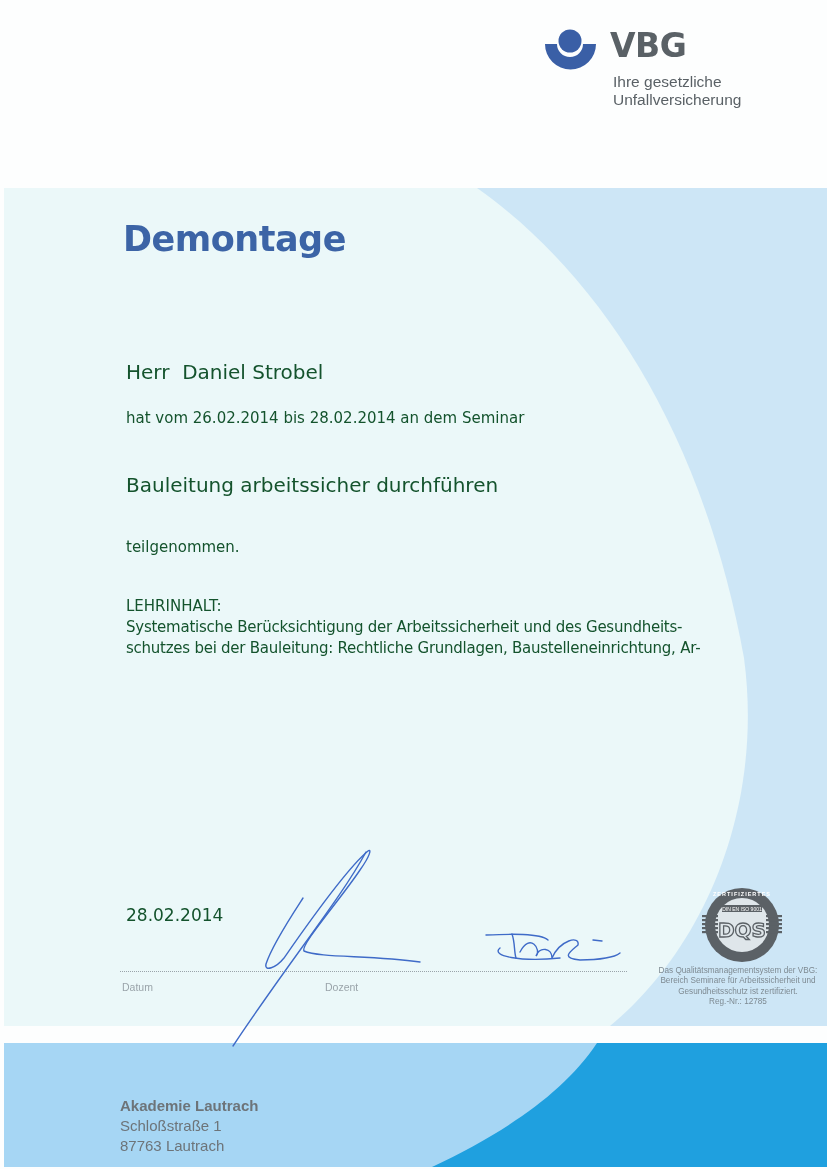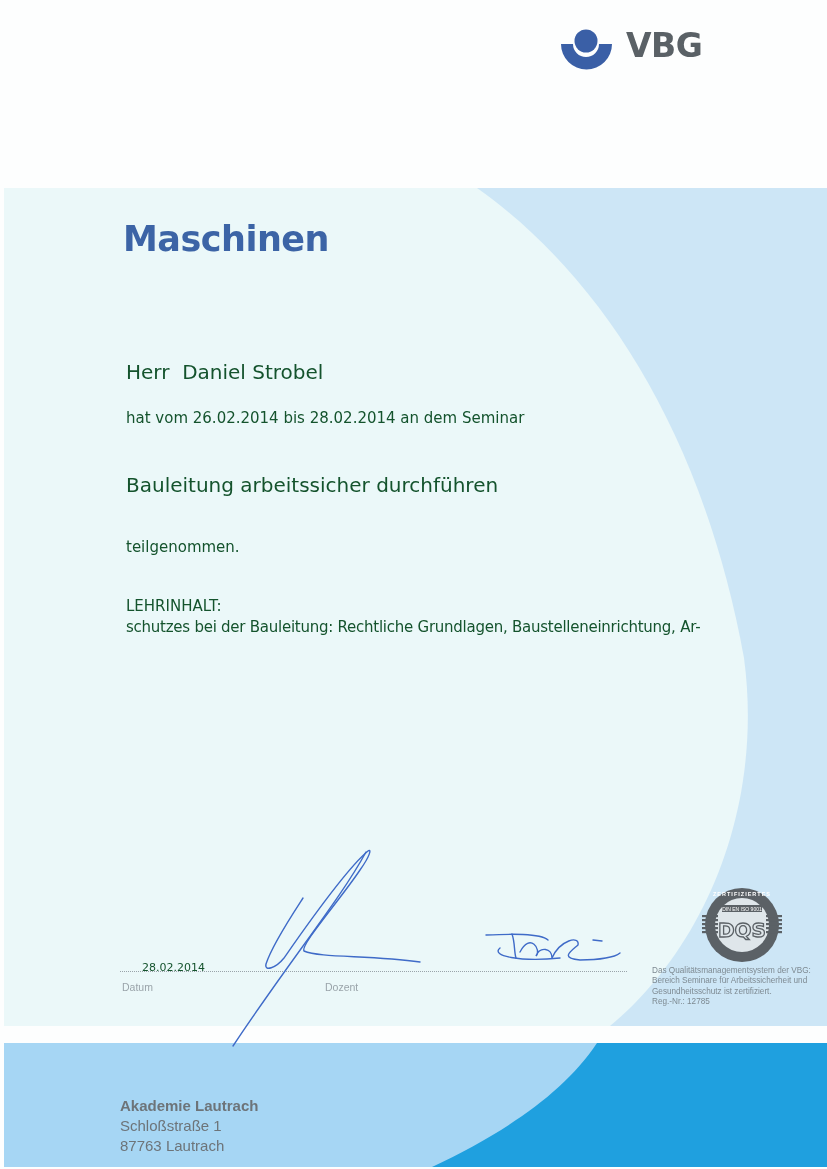--- a/index.html
+++ b/index.html
@@ -4,21 +4,21 @@
   <style>
     html, body { margin: 0; padding: 0; }
     body {
       width: 827px; height: 1169px; position: relative; overflow: hidden;
       background: #fdfefe;
       font-family: "DejaVu Sans", sans-serif;
     }
     .abs { position: absolute; }
 
     
-    .logo { left: 559px; top: 22px; width: 230px; height: 100px; }
+    .logo { left: 543px; top: 22px; width: 230px; height: 100px; }
     .logo-mark { left: 0; top: 5px; width: 60px; height: 50px; }
     .logo-vbg {
       left: 67px; top: 6px; font-family: "DejaVu Sans", sans-serif; font-weight: bold;
       font-size: 33px; color: #5a6166; letter-spacing: -0.5px; line-height: 36px;
     }
     .logo-sub {
       left: 70px; top: 51px; font-family: "Liberation Sans", sans-serif;
       font-size: 15.5px; line-height: 18px; color: #5a6166;
     }
 
@@ -32,67 +32,72 @@
     }
     .text { font-family: "DejaVu Sans", sans-serif; color: #14532d; }
     .name { left: 126px; top: 360px; font-size: 20px; }
     .dates { left: 126px; top: 409px; font-size: 15px; }
     .seminar { left: 126px; top: 473px; font-size: 20px; }
     .participated { left: 126px; top: 538px; font-size: 15px; }
     .content-head { left: 126px; top: 597px; font-size: 15px; }
     .content-body { left: 126px; top: 617px; width: 580px; font-size: 15px; line-height: 20.5px; letter-spacing: -0.25px; }
     .content-body span { display: block; white-space: nowrap; }
 
-    .date-value { left: 126px; top: 961px; font-size: 11px; margin-left: 16px; }
+    .date-value { left: 126px; top: 905px; font-size: 17px; }
     .sig-line { left: 120px; top: 971px; width: 507px; border-top: 1.5px dotted #9aa4aa; }
     .sig-label { font-family: "Liberation Sans", sans-serif; font-size: 10.5px; color: #9aa4aa; top: 981px; }
     .label-datum { left: 122px; }
     .label-dozent { left: 293px; margin-left: 32px; }
 
     .signatures { left: 0; top: 0; width: 827px; height: 1169px; pointer-events: none; }
 
     .dqs { left: 700px; top: 885px; width: 84px; height: 80px; }
     .dqs-text {
-      left: 652px; top: 966px; width: 172px; text-align: left;
+      left: 652px; top: 966px; width: 172px; text-align: center;
       font-family: "Liberation Sans", sans-serif; font-size: 8.2px; line-height: 10.3px; color: #7e8a92;
     }
     .dqs-text span { display: block; white-space: nowrap; }
 
     
     .footer { left: 4px; top: 1043px; width: 823px; height: 124px; overflow: hidden; background: #a5d5f3; }
     .footer svg { position: absolute; left: 0; top: 0; }
     .footer-text { left: 120px; top: 1080px; font-family: "Liberation Sans", sans-serif; color: #6d7479; font-size: 15px; line-height: 20px; margin-top: 16px; }
     .footer-text .org { font-weight: bold; display: block; }
     .footer-text .line { display: block; }
   </style>
 </head>
 <body>
 
 <div class="abs logo">
   <svg class="abs logo-mark" viewBox="0 0 60 50">
     <circle cx="27" cy="14" r="11.5" fill="#3a5fa6"></circle>
     <path d="M2 17 H14 A13 13 0 0 0 40 17 H53 A25.5 25.5 0 0 1 2 17 Z" fill="#3a5fa6"></path>
   </svg>
   <div class="abs logo-vbg">VBG</div>
+  <div class="abs logo-sub">
+    <div>Ihre gesetzliche</div>
+    <div>Unfallversicherung</div>
+  </div>
 </div>
 
 <div class="abs panel">
   <svg width="823" height="838" viewBox="0 0 823 838">
     <rect x="0" y="0" width="823" height="838" fill="#cde6f6"></rect>
     <path d="M0 0 H473 C600 90 700 250 740 470 C760 620 700 760 606 838 H0 Z" fill="#ebf8f9"></path>
   </svg>
 </div>
 
-<div class="abs title">Maschinen</div>
+<div class="abs title">Demontage</div>
 <div class="abs text name" style="white-space:pre;">Herr  Daniel Strobel</div>
 <div class="abs text dates">hat vom 26.02.2014 bis 28.02.2014 an dem Seminar</div>
 <div class="abs text seminar">Bauleitung arbeitssicher durchführen</div>
 <div class="abs text participated">teilgenommen.</div>
 <div class="abs text content-head">LEHRINHALT:</div>
 <div class="abs text content-body">
+  <span>Systematische Berücksichtigung der Arbeitssicherheit und des Gesundheits-</span>
   <span>schutzes bei der Bauleitung: Rechtliche Grundlagen, Baustelleneinrichtung, Ar-</span>
 </div>
 
 <div class="abs text date-value">28.02.2014</div>
 <div class="abs sig-line"></div>
 <div class="abs sig-label label-datum">Datum</div>
 <div class="abs sig-label label-dozent">Dozent</div>
 
 <svg class="abs dqs" viewBox="0 0 84 80">
   <circle cx="42" cy="40" r="37" fill="#5b6166"></circle>

